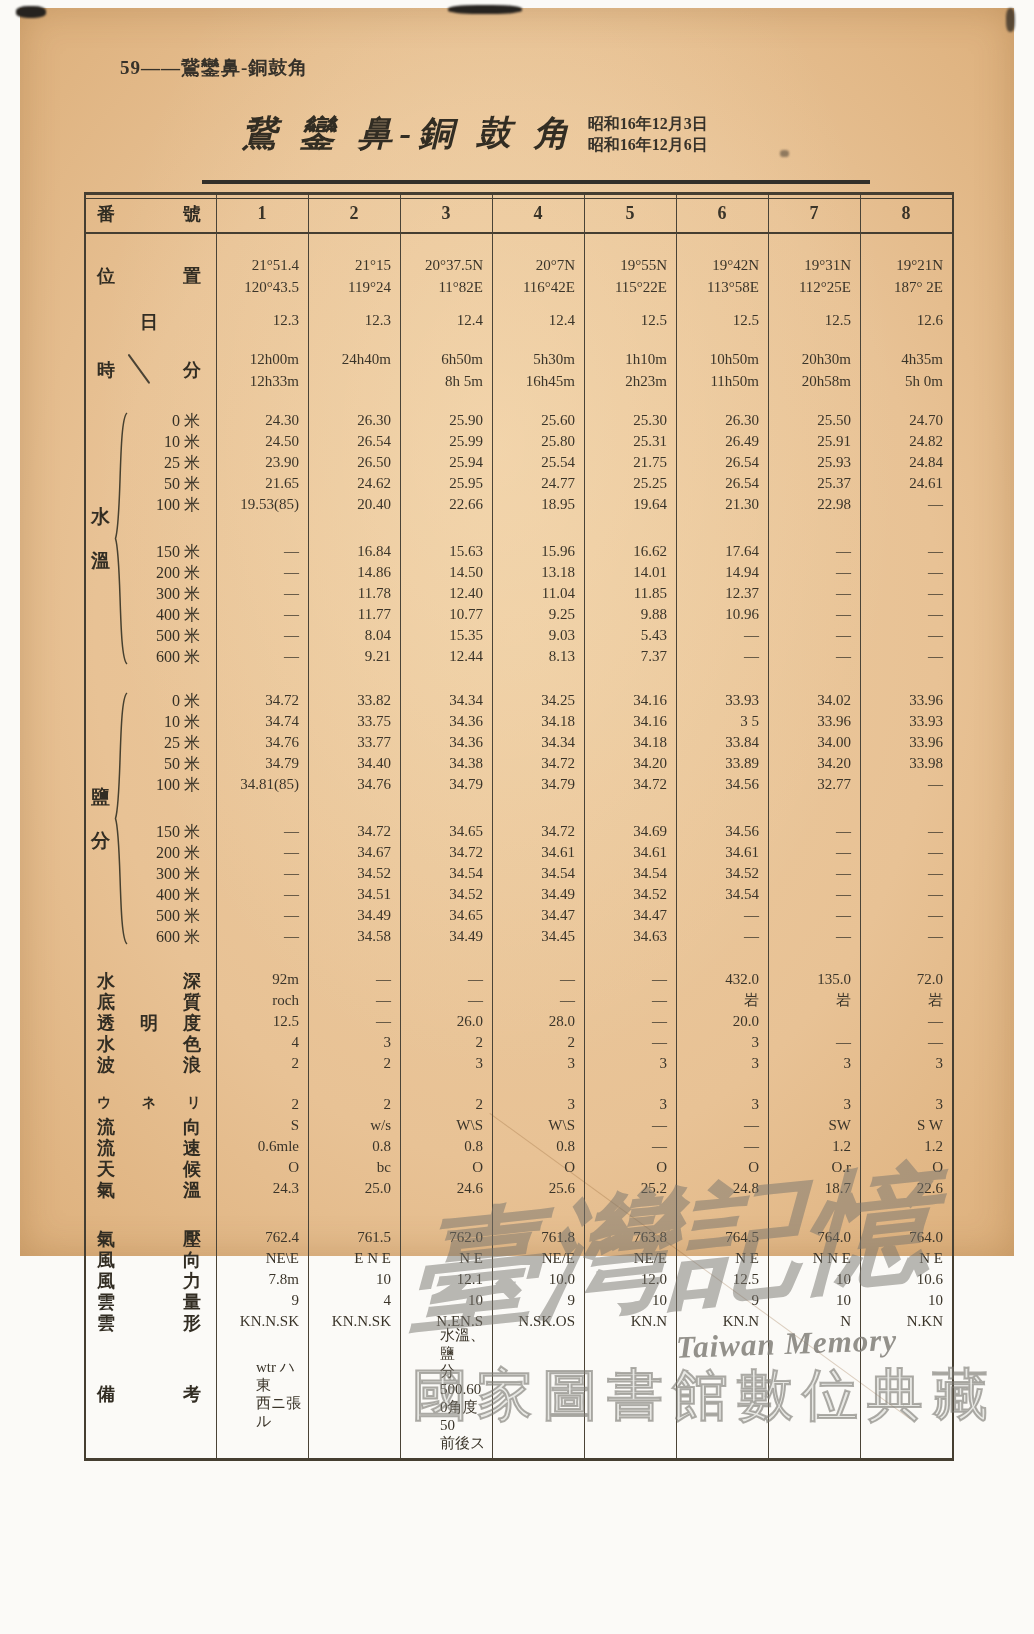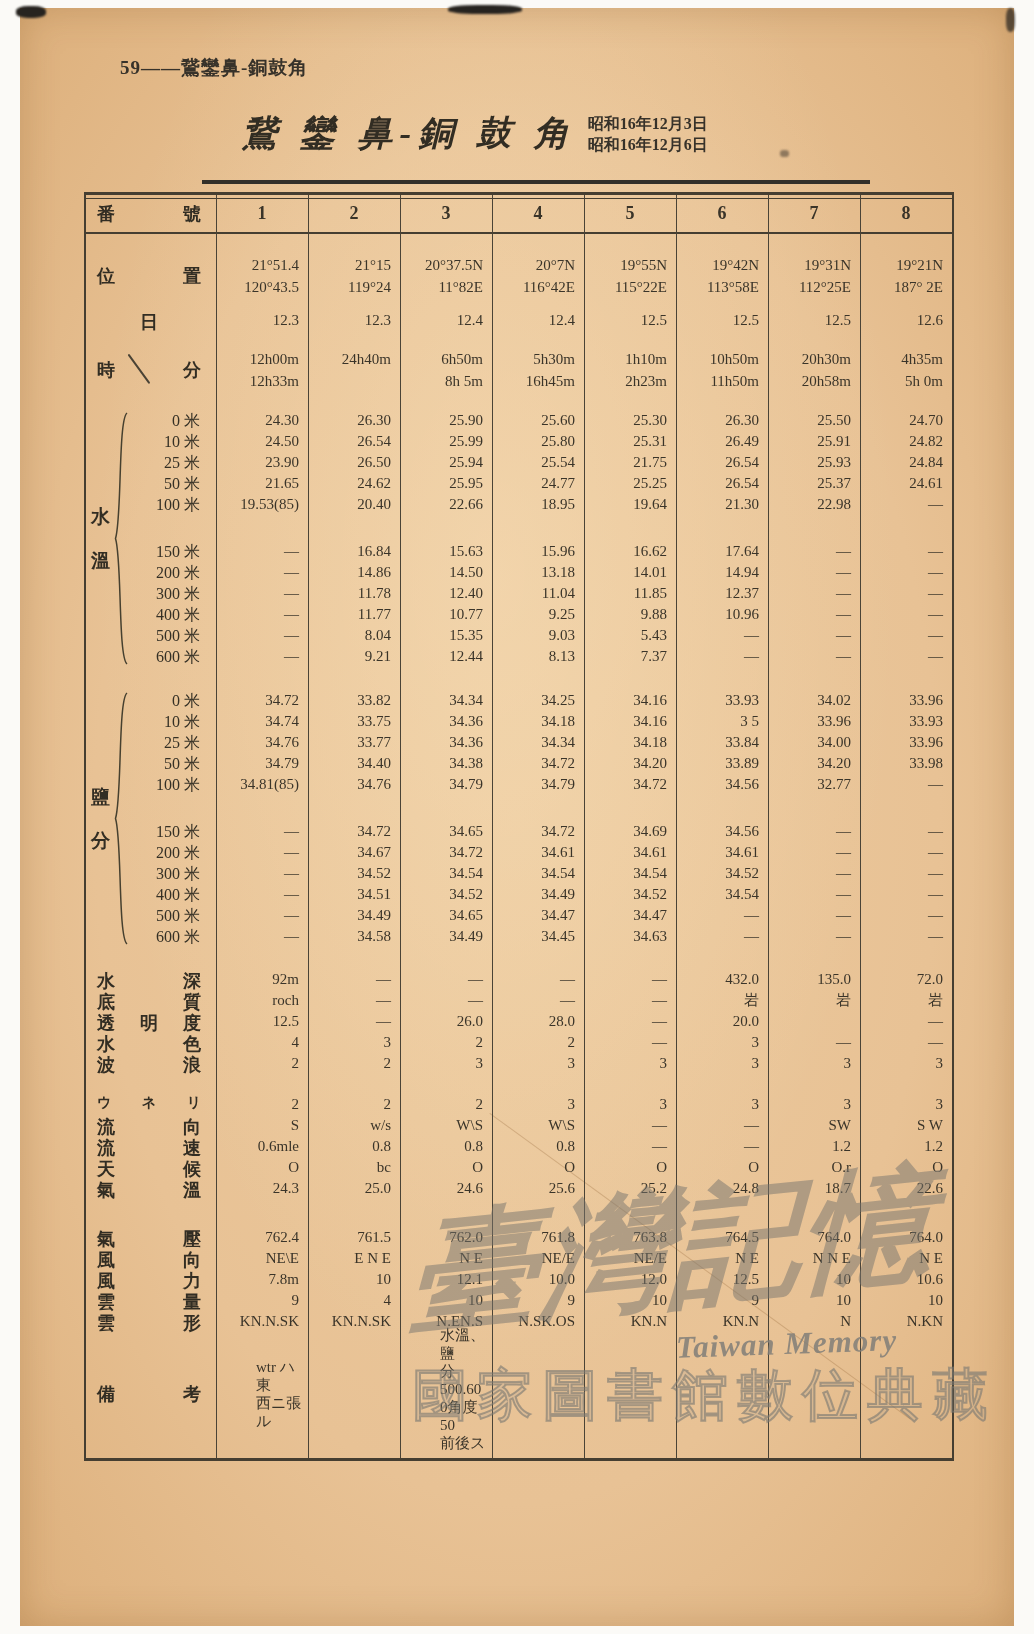--- a/index.html
+++ b/index.html
@@ -3,21 +3,21 @@
 <meta charset="utf-8">
 <style>
   html,body{margin:0;padding:0;}
   body{
     width:1034px;height:1634px;position:relative;
     background:#fbfaf7;overflow:hidden;
     font-family:"Liberation Serif","DejaVu Serif",serif;
     color:#3a3429;
   }
   .paper{
-    position:absolute;left:20px;top:8px;width:994px;height:1618px;
+    position:absolute;left:20px;top:8px;width:994px;height:1248px;
     background:
       radial-gradient(ellipse at 48% 35%, rgba(255,236,200,0.35) 0%, rgba(255,236,200,0) 55%),
       radial-gradient(ellipse at 50% 50%, #ecca9e 0%, #e8c295 60%, #ddb07c 100%);
     box-shadow:inset 0 0 38px rgba(120,70,20,0.25);
   }
   .smudge{position:absolute;background:#26231f;border-radius:40%;filter:blur(1px);}
   .crease{position:absolute;width:520px;height:1px;background:rgba(140,95,45,0.28);transform:rotate(36deg);transform-origin:left top;}
 
   .page-header{position:absolute;left:100px;top:47px;font-size:19px;font-weight:700;letter-spacing:1px;color:#37322a;}
   .title-wrap{position:absolute;left:222px;top:102px;display:flex;align-items:center;}

